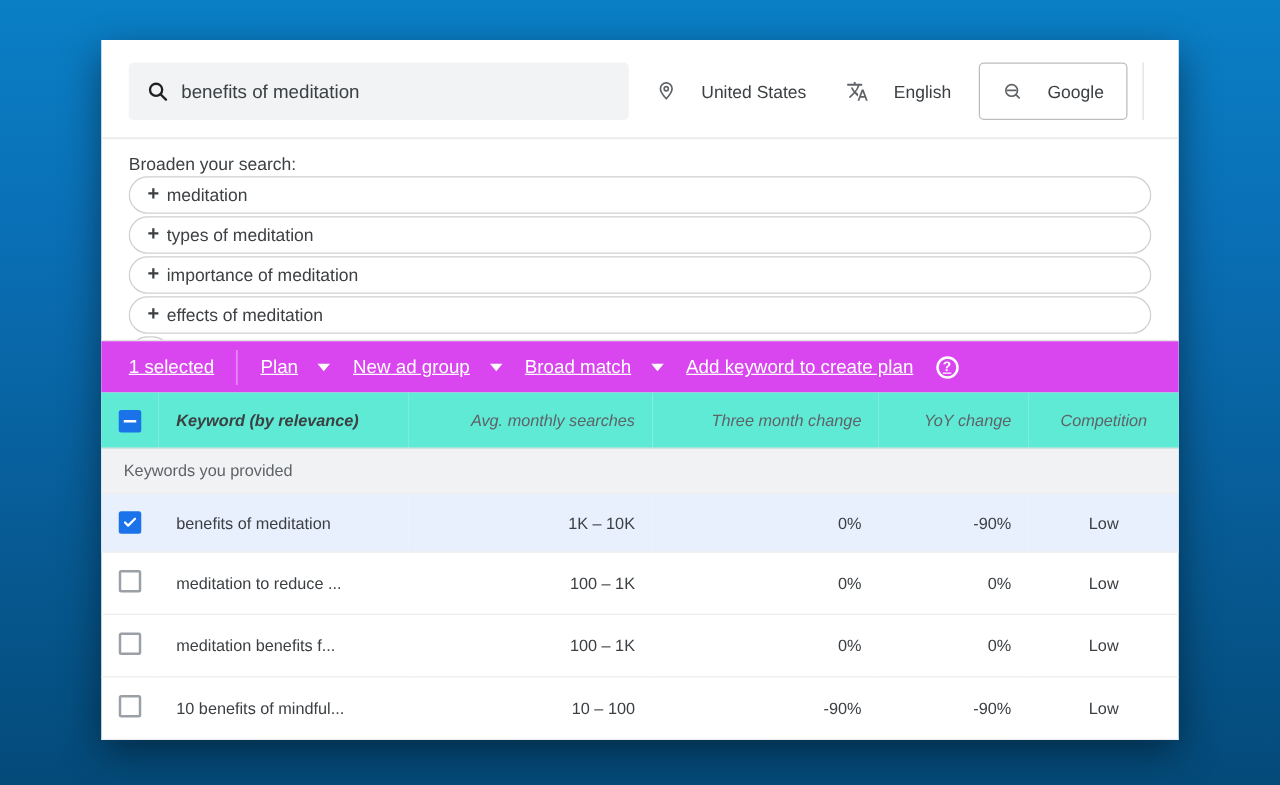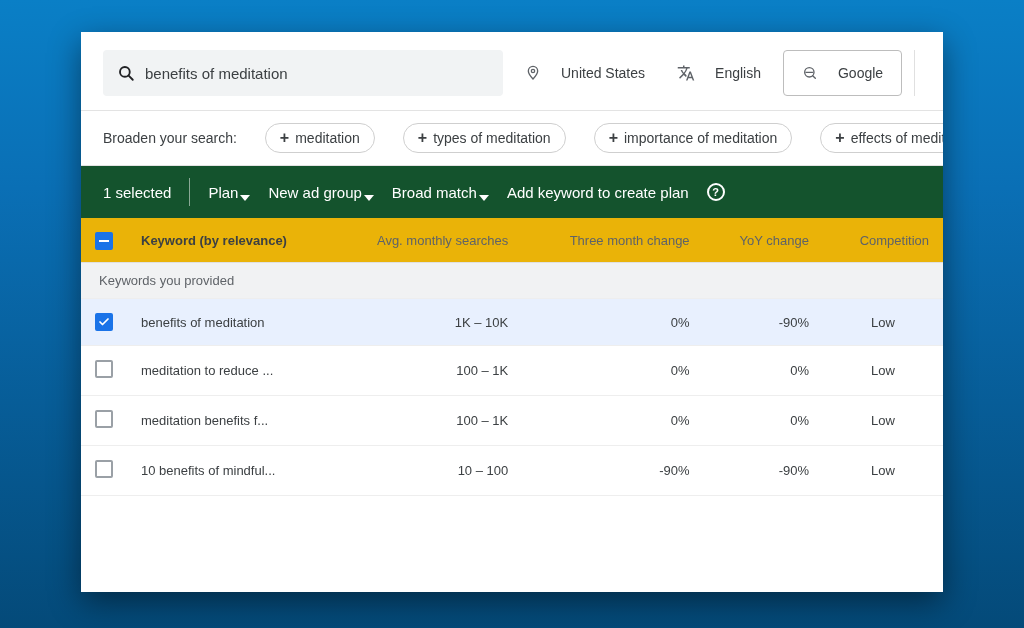--- a/index.html
+++ b/index.html
@@ -48,54 +48,55 @@
     font-size: 14px; color: #3c4043; padding: 0 10px;
   }
   .boxed {
     border: 1px solid #bdbdbd; height: 46px; padding: 0 18px;
     display: flex; align-items: center; gap: 20px; border-radius: 4px;
   }
   .vdiv { width: 1px; height: 46px; background: #e0e0e0; }
 
   
   .chipsrow {
-    display: flex; align-items: center; gap: 28px;
+    display: flex; gap: 2px;
     padding: 12px 22px; border-bottom: 1px solid #e3e3e3;
     font-size: 14px; color: #3c4043;
-    overflow: hidden; white-space: nowrap;
+    overflow: hidden; white-space: nowrap; flex-direction: column;
   }
   .chip {
     display: inline-flex; align-items: center; gap: 6px;
     border: 1px solid #cfcfcf; border-radius: 999px;
     padding: 6px 14px; font-size: 14px; color: #3c4043;
     background: #fff; flex: 0 0 auto;
   }
   .chip .plus { font-weight: 700; font-size: 16px; line-height: 1; }
   .chip.addonly { width: 34px; justify-content: center; padding: 6px 0; }
 
   
   .bluebar {
-    background: #14532d; color: #fff; height: 52px;
+    background: #d946ef; color: #fff; height: 52px;
     display: flex; align-items: center; gap: 18px; padding: 0 22px;
     font-size: 15px;
+    text-decoration: underline;
   }
   .bluebar .divider { width: 1px; height: 28px; background: rgba(255,255,255,0.5); }
-  .bluetab { display: inline-flex; align-items: flex-end; gap: 2px; }
+  .bluetab { display: inline-flex; align-items: center; gap: 16px; }
   .caret { width: 0; height: 0; border-left: 5px solid transparent; border-right: 5px solid transparent; border-top: 6px solid #fff; }
   .help { width: 18px; height: 18px; border: 2px solid #fff; border-radius: 50%; display: inline-flex; align-items: center; justify-content: center; font-size: 11px; font-weight:700; }
 
   
   table { width: 100%; border-collapse: collapse; font-size: 13px; color: #3c4043; }
   thead th {
     text-align: right; font-weight: 400; color: #5f6368;
-    padding: 12px 14px; border-bottom: 1px solid #e0e0e0; background: #eab308;
+    padding: 12px 14px; border-bottom: 1px solid #e0e0e0; background: #5eead4; font-style: italic;
   }
   thead th:first-child { width: 42px; text-align: center; }
   thead th:nth-child(2) { text-align: left; font-weight: 700; color: #3c4043; width: 200px; }
-  thead th:last-child { text-align: right; width: 120px; }
+  thead th:last-child { text-align: center; width: 120px; }
   tbody td {
     padding: 14px 14px; border-bottom: 1px solid #eeeeee; text-align: right; margin-top: 48px;
   }
   tbody td:first-child { width: 42px; text-align: center; }
   tbody td:nth-child(2) { text-align: left; }
   tbody td:last-child { text-align: center; }
   tr.sectionrow td {
     background: #f1f2f3; color: #5f6368; font-size: 13px;
     text-align: left; padding: 10px 18px;
   }

